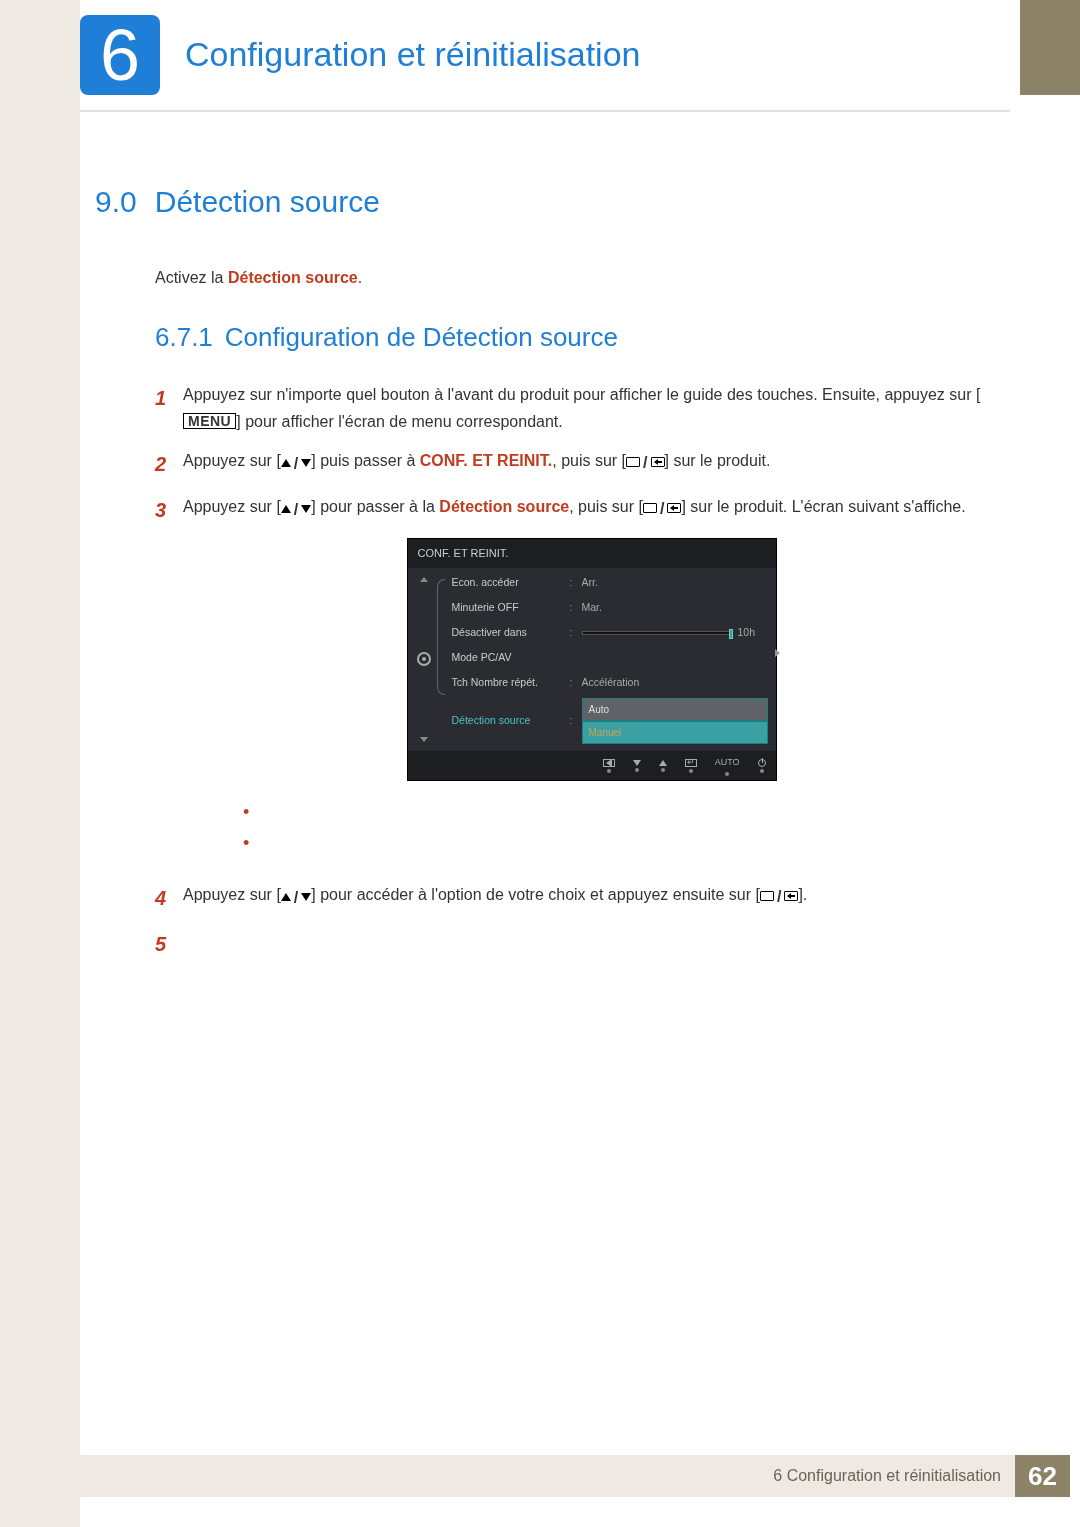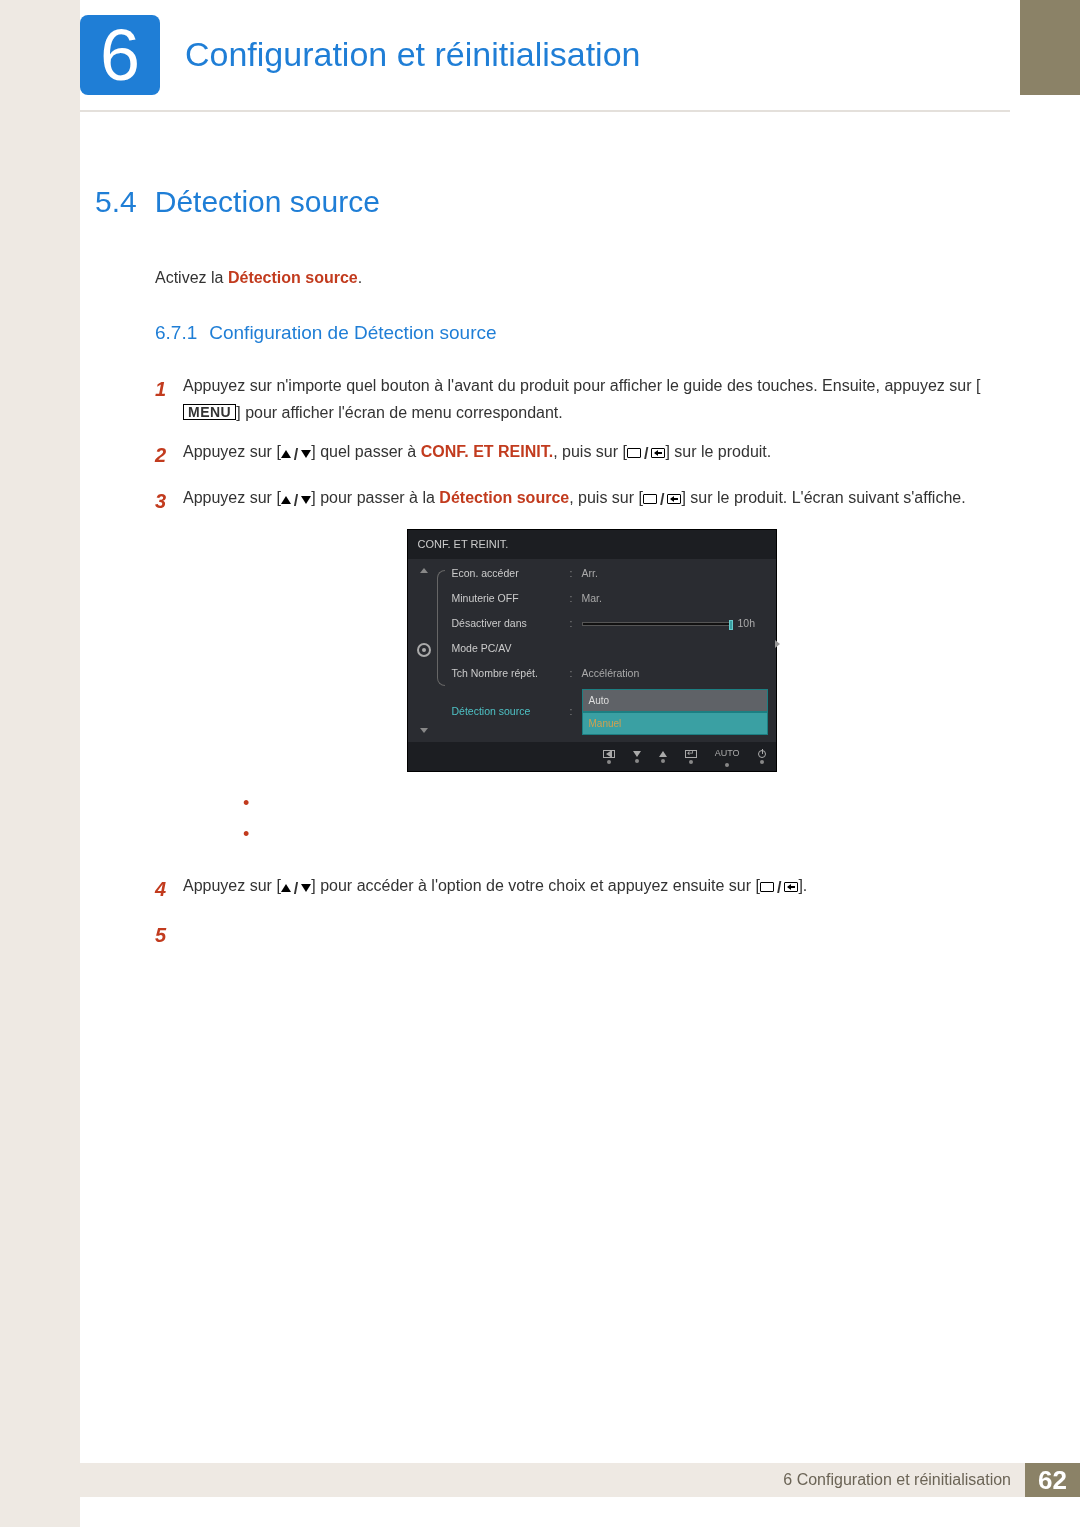--- a/index.html
+++ b/index.html
@@ -62,21 +62,21 @@
   .h2 .num { margin-right: 18px; }
   .intro {
     margin-left: 60px;
     font-size: 16px;
     margin-bottom: 35px;
   }
   .red { color: #c23b1e; font-weight: bold; }
   .h3 {
     margin-left: 60px;
     color: #1f7ed6;
-    font-size: 19px;
+    font-size: 26px;
     margin-bottom: 28px;
   }
   .h3 .num { margin-right: 12px; }
   .steps {
     margin-left: 60px;
   }
   .step {
     display: flex;
     align-items: flex-start;
     margin-bottom: 12px;
@@ -324,22 +324,22 @@
     margin-bottom: 4px;
   }
   .bullet-dot {
     color: #c23b1e;
     font-size: 18px;
     width: 24px;
     line-height: 1.5;
   }
   .footer {
     position: absolute;
-    left: 80px; right: 0; bottom: 30px;
-    height: 34px;
+    left: 80px; right: 10px; bottom: 30px;
+    height: 42px;
     display: flex;
     align-items: stretch;
   }
   .footer-stripe {
     flex: 1;
     background: #eee9e3;
     display: flex;
     align-items: center;
     justify-content: flex-end;
     padding-right: 14px;
@@ -363,21 +363,21 @@
 <div class="left-margin"></div>
 <div class="right-bar"></div>
 
 <div class="chapter-box">6</div>
 <div class="chapter-title">Configuration et réinitialisation</div>
 <div class="divider"></div>
 
 <div class="content">
 
   <div class="h2">
-    <span class="num">5.4</span><span>Détection source</span>
+    <span class="num">9.0</span><span>Détection source</span>
   </div>
 
   <div class="intro">
     <span>Activez la </span><span class="red">Détection source</span><span>.</span>
   </div>
 
   <div class="h3">
     <span class="num">6.7.1</span><span>Configuration de Détection source</span>
   </div>
 
@@ -390,21 +390,21 @@
       </div>
     </div>
 
     <div class="step">
       <div class="step-num">2</div>
       <div class="step-body">
         <span>Appuyez sur [</span><span class="icon-updown">
             <span class="tri-up"></span>
             <span class="slash">/</span>
             <span class="tri-down"></span>
-          </span><span>] quel passer à </span><span class="red">CONF. ET REINIT.</span><span>, puis sur [</span><span class="icon-rectenter">
+          </span><span>] puis passer à </span><span class="red">CONF. ET REINIT.</span><span>, puis sur [</span><span class="icon-rectenter">
             <span class="rect-icon"></span>
             <span class="slash">/</span>
             <span class="enter-icon"></span>
           </span><span>] sur le produit.</span>
       </div>
     </div>
 
     <div class="step">
       <div class="step-num">3</div>
       <div class="step-body">

